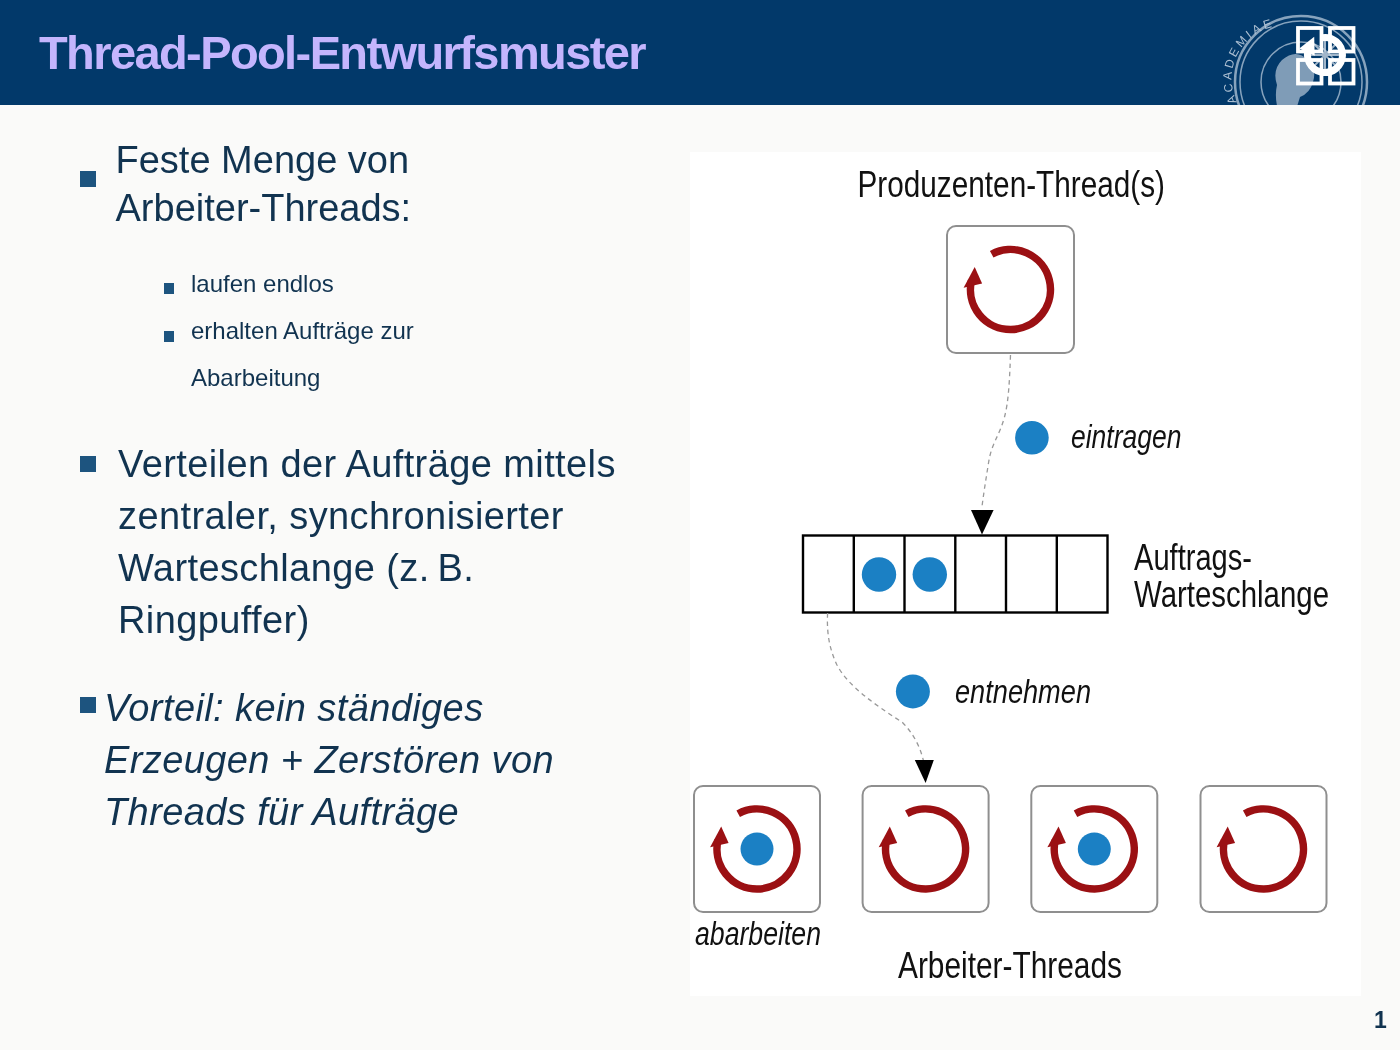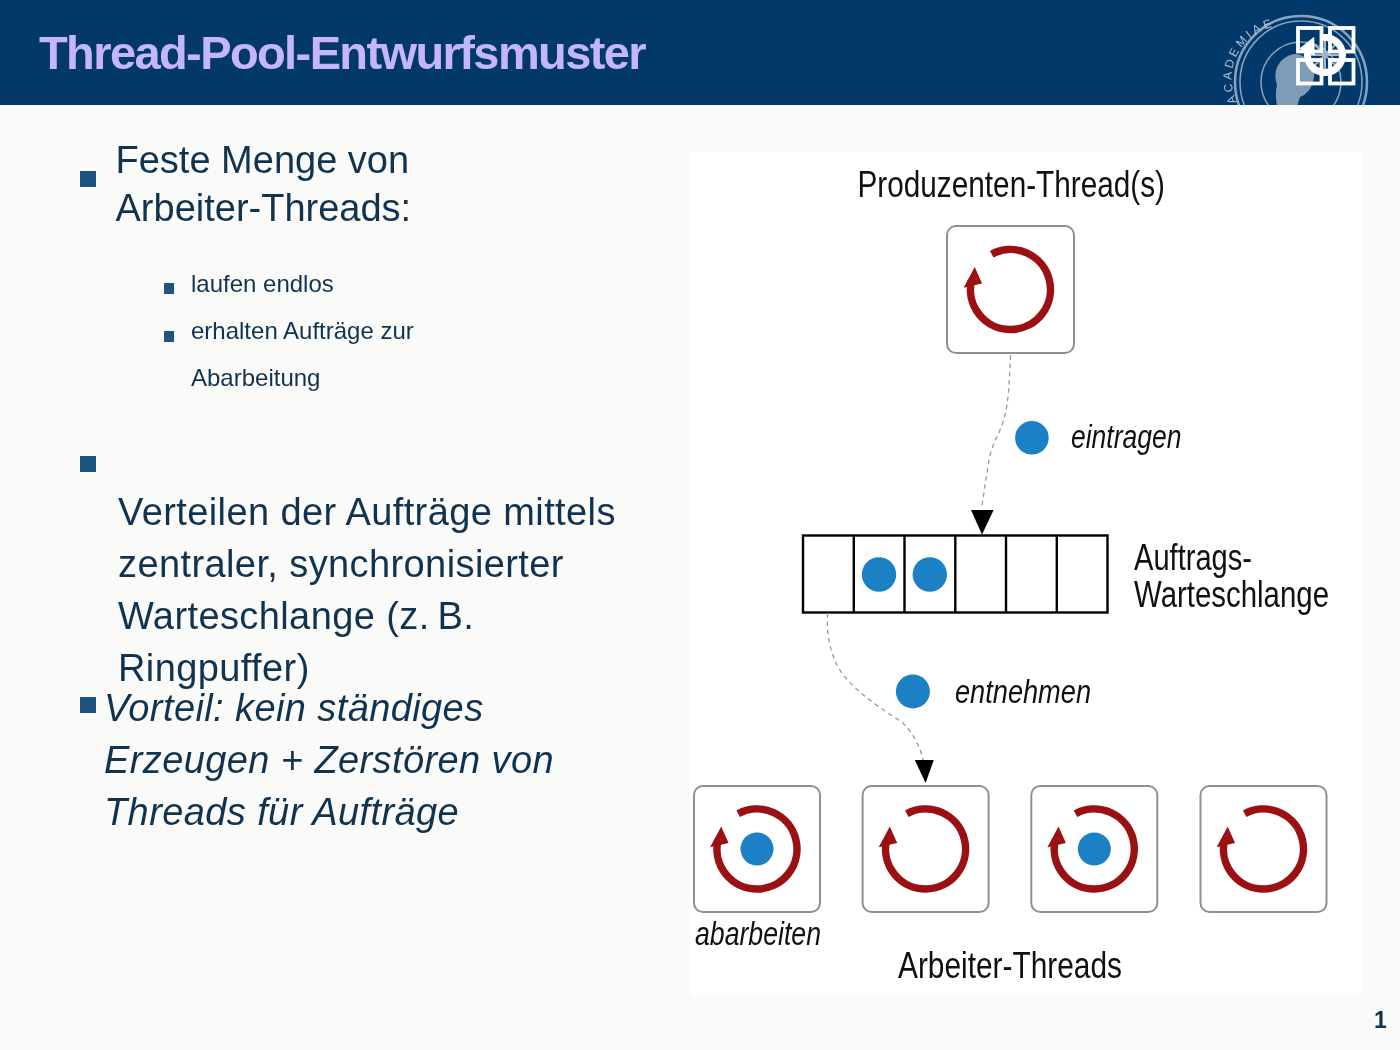--- a/index.html
+++ b/index.html
@@ -58,21 +58,21 @@
 <div id="panel"></div>
 
 <div class="b1" style="left:80px;top:171px;"></div>
 <div class="t l1" style="left:115.5px;top:136px;">Feste Menge von<br>Arbeiter-Threads:</div>
 
 <div class="b2" style="left:163.5px;top:283px;"></div>
 <div class="b2" style="left:163.5px;top:331px;"></div>
 <div class="t l2" style="left:191px;top:260px;">laufen endlos<br>erhalten Aufträge zur<br>Abarbeitung</div>
 
 <div class="b1" style="left:80px;top:456px;"></div>
-<div class="t l1b" style="left:118px;top:438px;margin-top:48px;">Verteilen der Aufträge mittels<br>zentraler, synchronisierter<br>Warteschlange (z. B.<br>Ringpuffer)</div>
+<div class="t l1b" style="left:118px;top:438px;">Verteilen der Aufträge mittels<br>zentraler, synchronisierter<br>Warteschlange (z. B.<br>Ringpuffer)</div>
 
 <div class="b1" style="left:80px;top:697px;"></div>
 <div class="t l1b" style="left:104px;top:682px;font-style:italic;">Vorteil: kein ständiges<br>Erzeugen + Zerstören von<br>Threads für Aufträge</div>
 
 <div id="pagenum">1</div>
 
 <svg id="diagram" width="1400" height="1050" viewBox="0 0 1400 1050">
   <defs>
     <g id="spin">
       <path d="M -18.8 -35.3 A 40 40 0 1 1 -39 -9" fill="none" stroke="#9b1013" stroke-width="7.5"></path>

